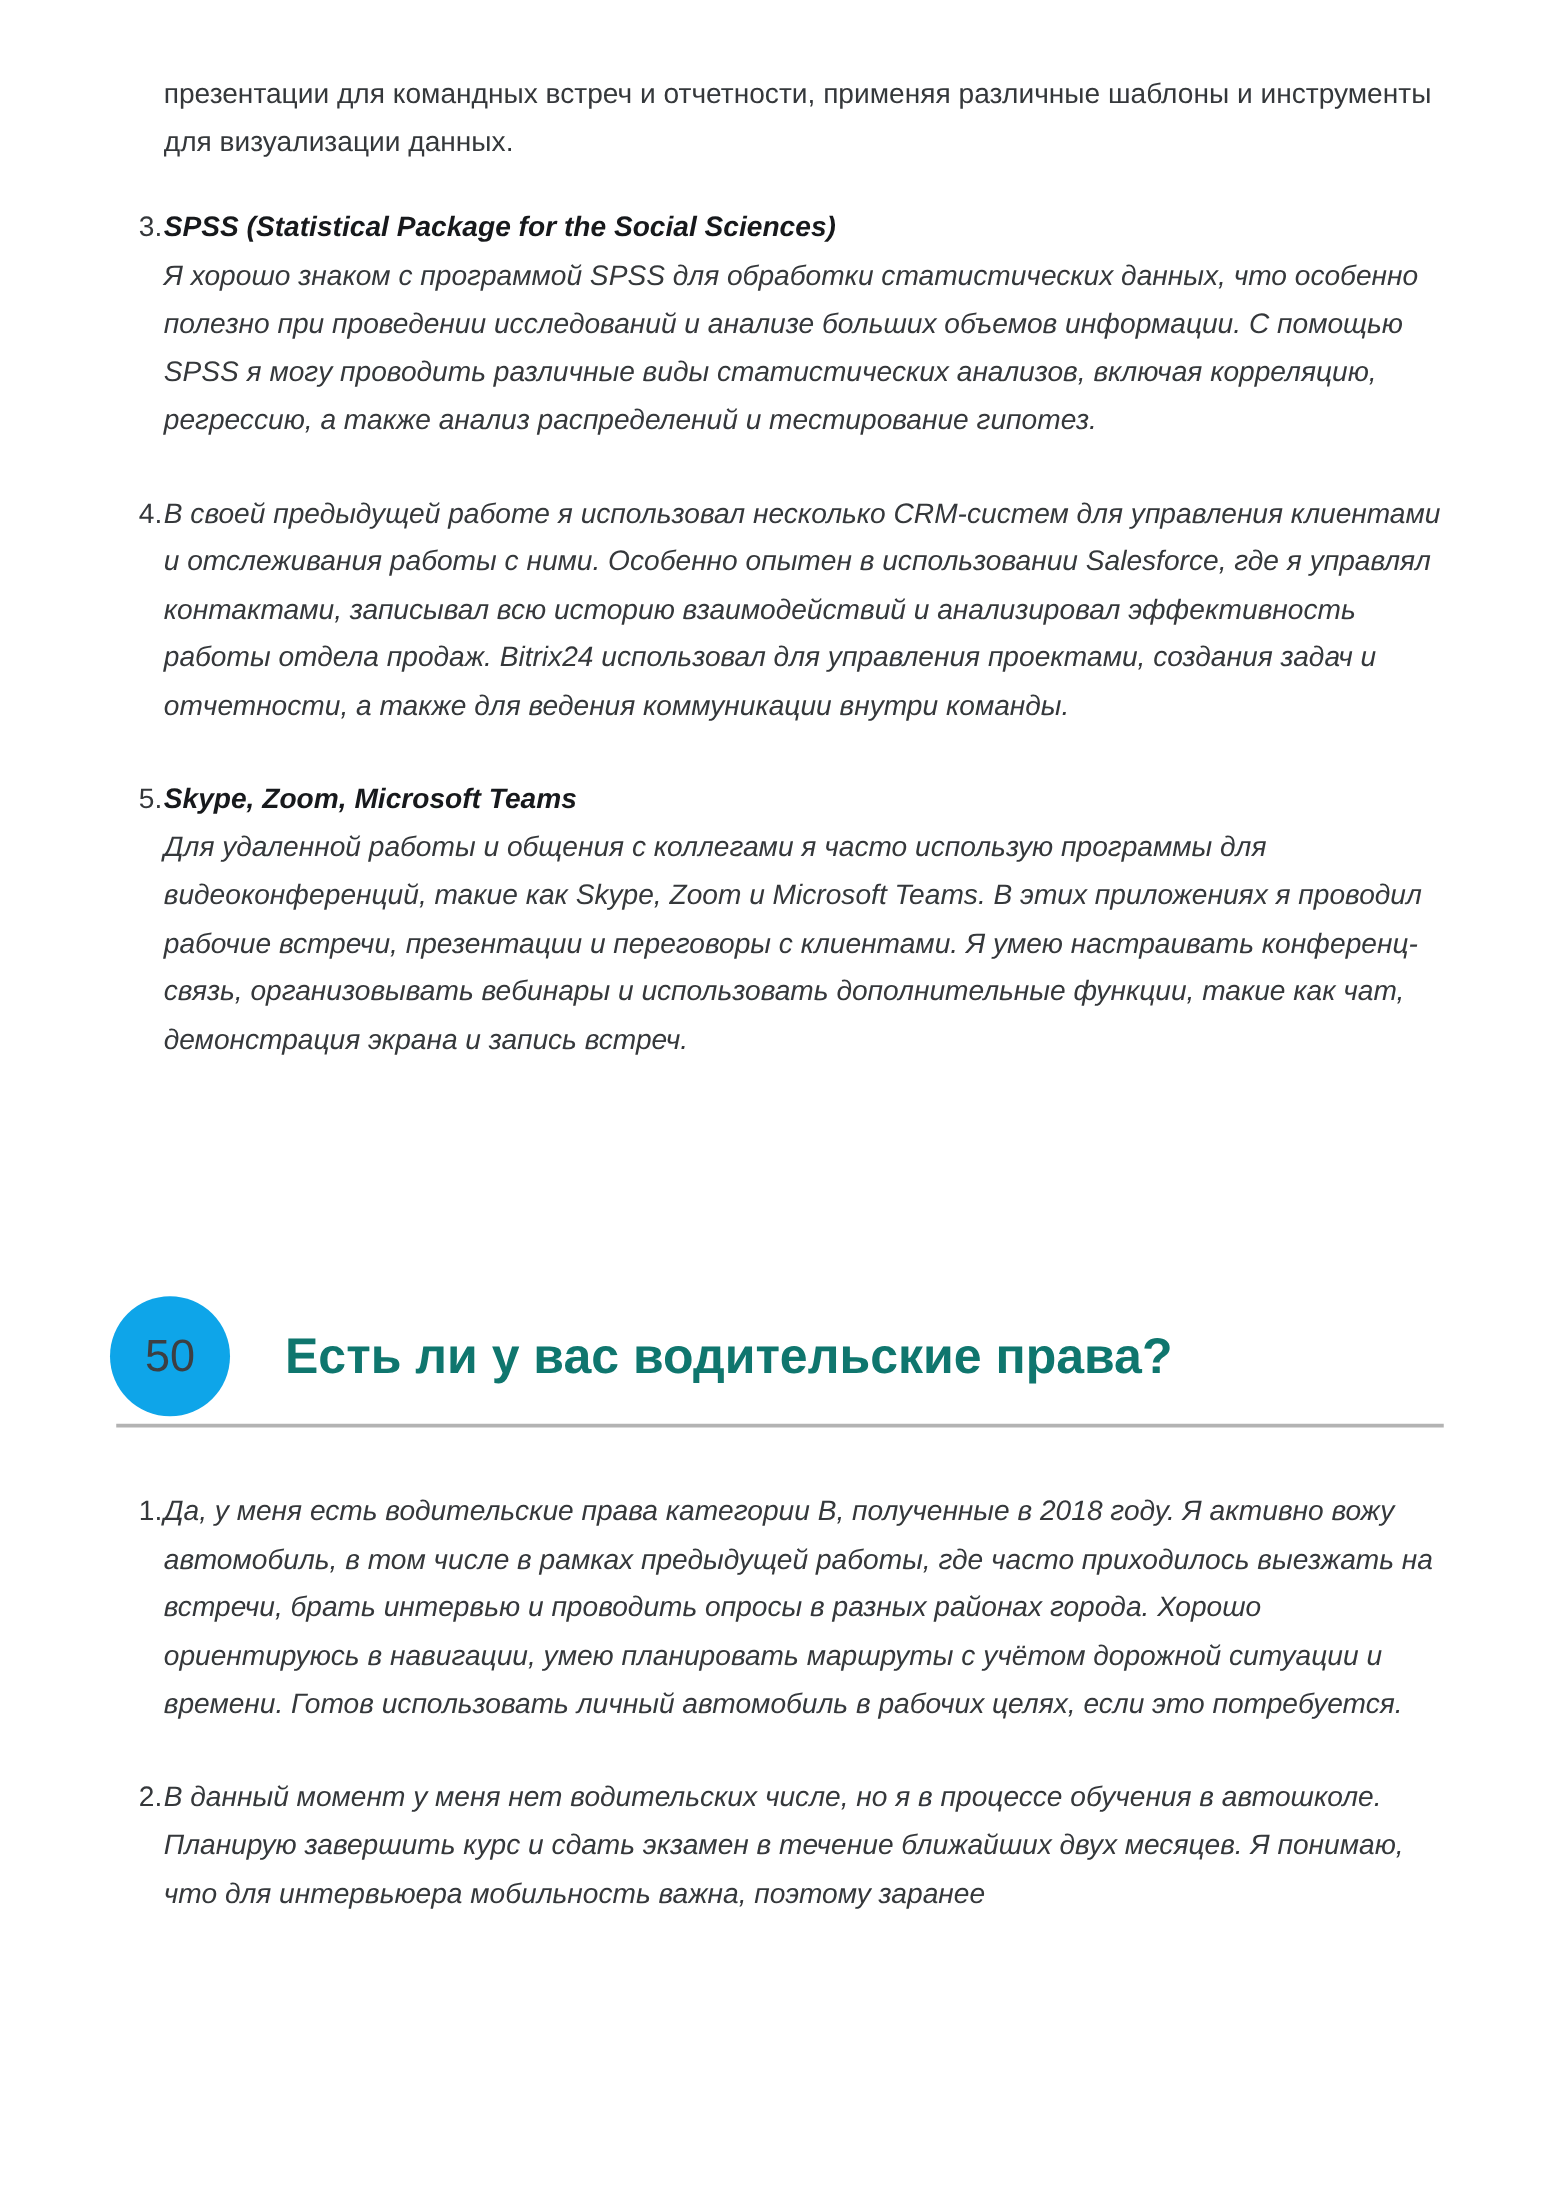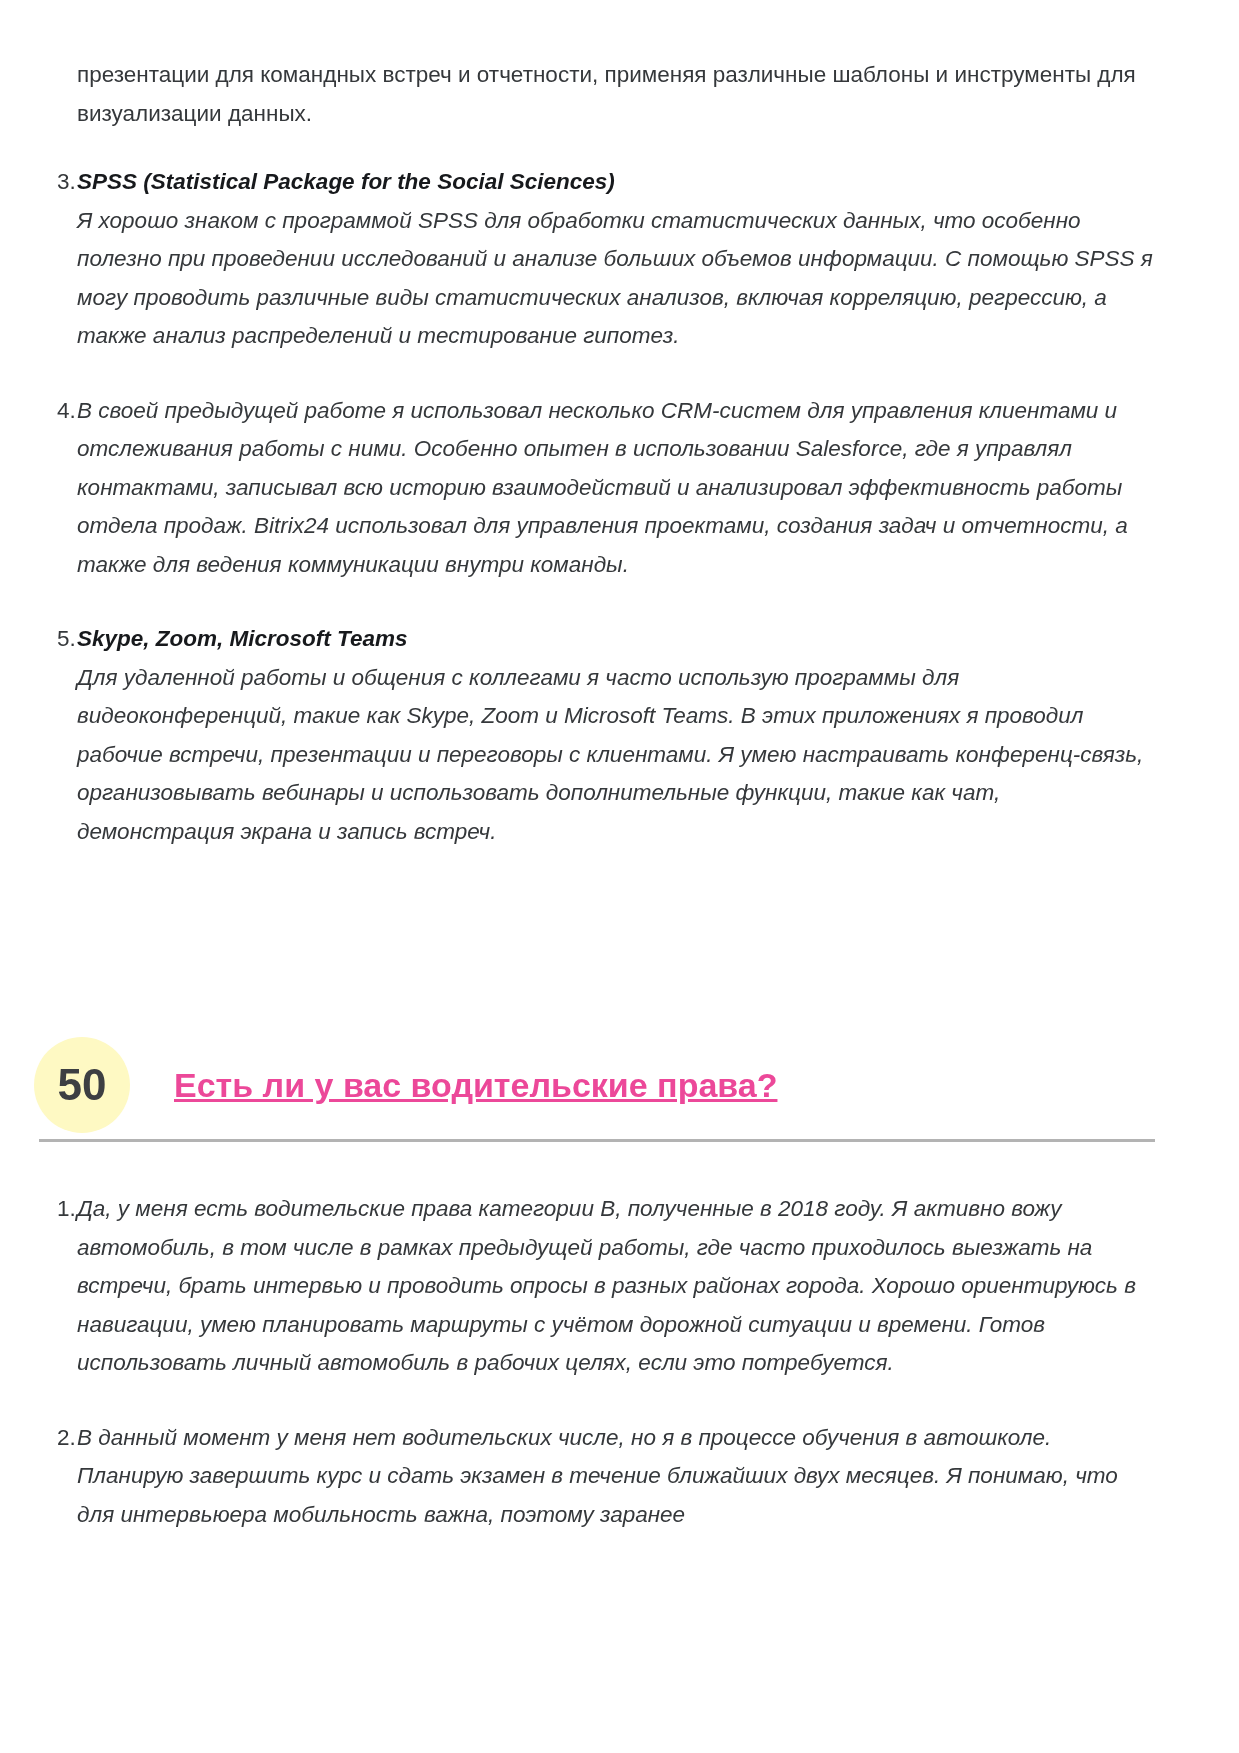--- a/index.html
+++ b/index.html
@@ -11,21 +11,21 @@
     width: 1239px;
     height: 1753px;
     overflow: hidden;
     font-family: "Liberation Sans", "DejaVu Sans", sans-serif;
     color: #35383b;
   }
   .page {
     box-sizing: border-box;
     width: 1239px;
     height: 1630px;
-    padding: 56px 84px 0 39px;
+    padding: 56px 84px 0 93px;
   }
   .body-text {
     font-size: 22.5px;
     line-height: 38.5px;
   }
   .intro-paragraph {
     margin: 0 0 30px 38px;
   }
   ol.numbered-list {
     list-style: none;
@@ -62,35 +62,34 @@
     margin-top: 186px;
     margin-left: -5px;
     display: flex;
     align-items: center;
   }
   .question-badge {
     flex: 0 0 96px;
     width: 96px;
     height: 96px;
     border-radius: 50%;
-    background: #fef9c3;
+    background: #0ea5e9;
     display: flex;
     align-items: center;
     justify-content: center;
-    font-size: 44px;
-    font-weight: 700;
+    font-size: 36px;
+    font-weight: 400;
     color: #3d3f42;
   }
   .question-title {
     margin: 0 0 0 44px;
-    font-size: 34px;
+    font-size: 40px;
     line-height: 44px;
     font-weight: 700;
-    color: #ec4899;
-    text-decoration: underline;
+    color: #0f766e;
   }
   .section-divider {
     margin-top: 6px;
     height: 3px;
     background: #b3b3b3;
     border: none;
   }
   .answers-list {
     margin-top: 48px !important;
   }

